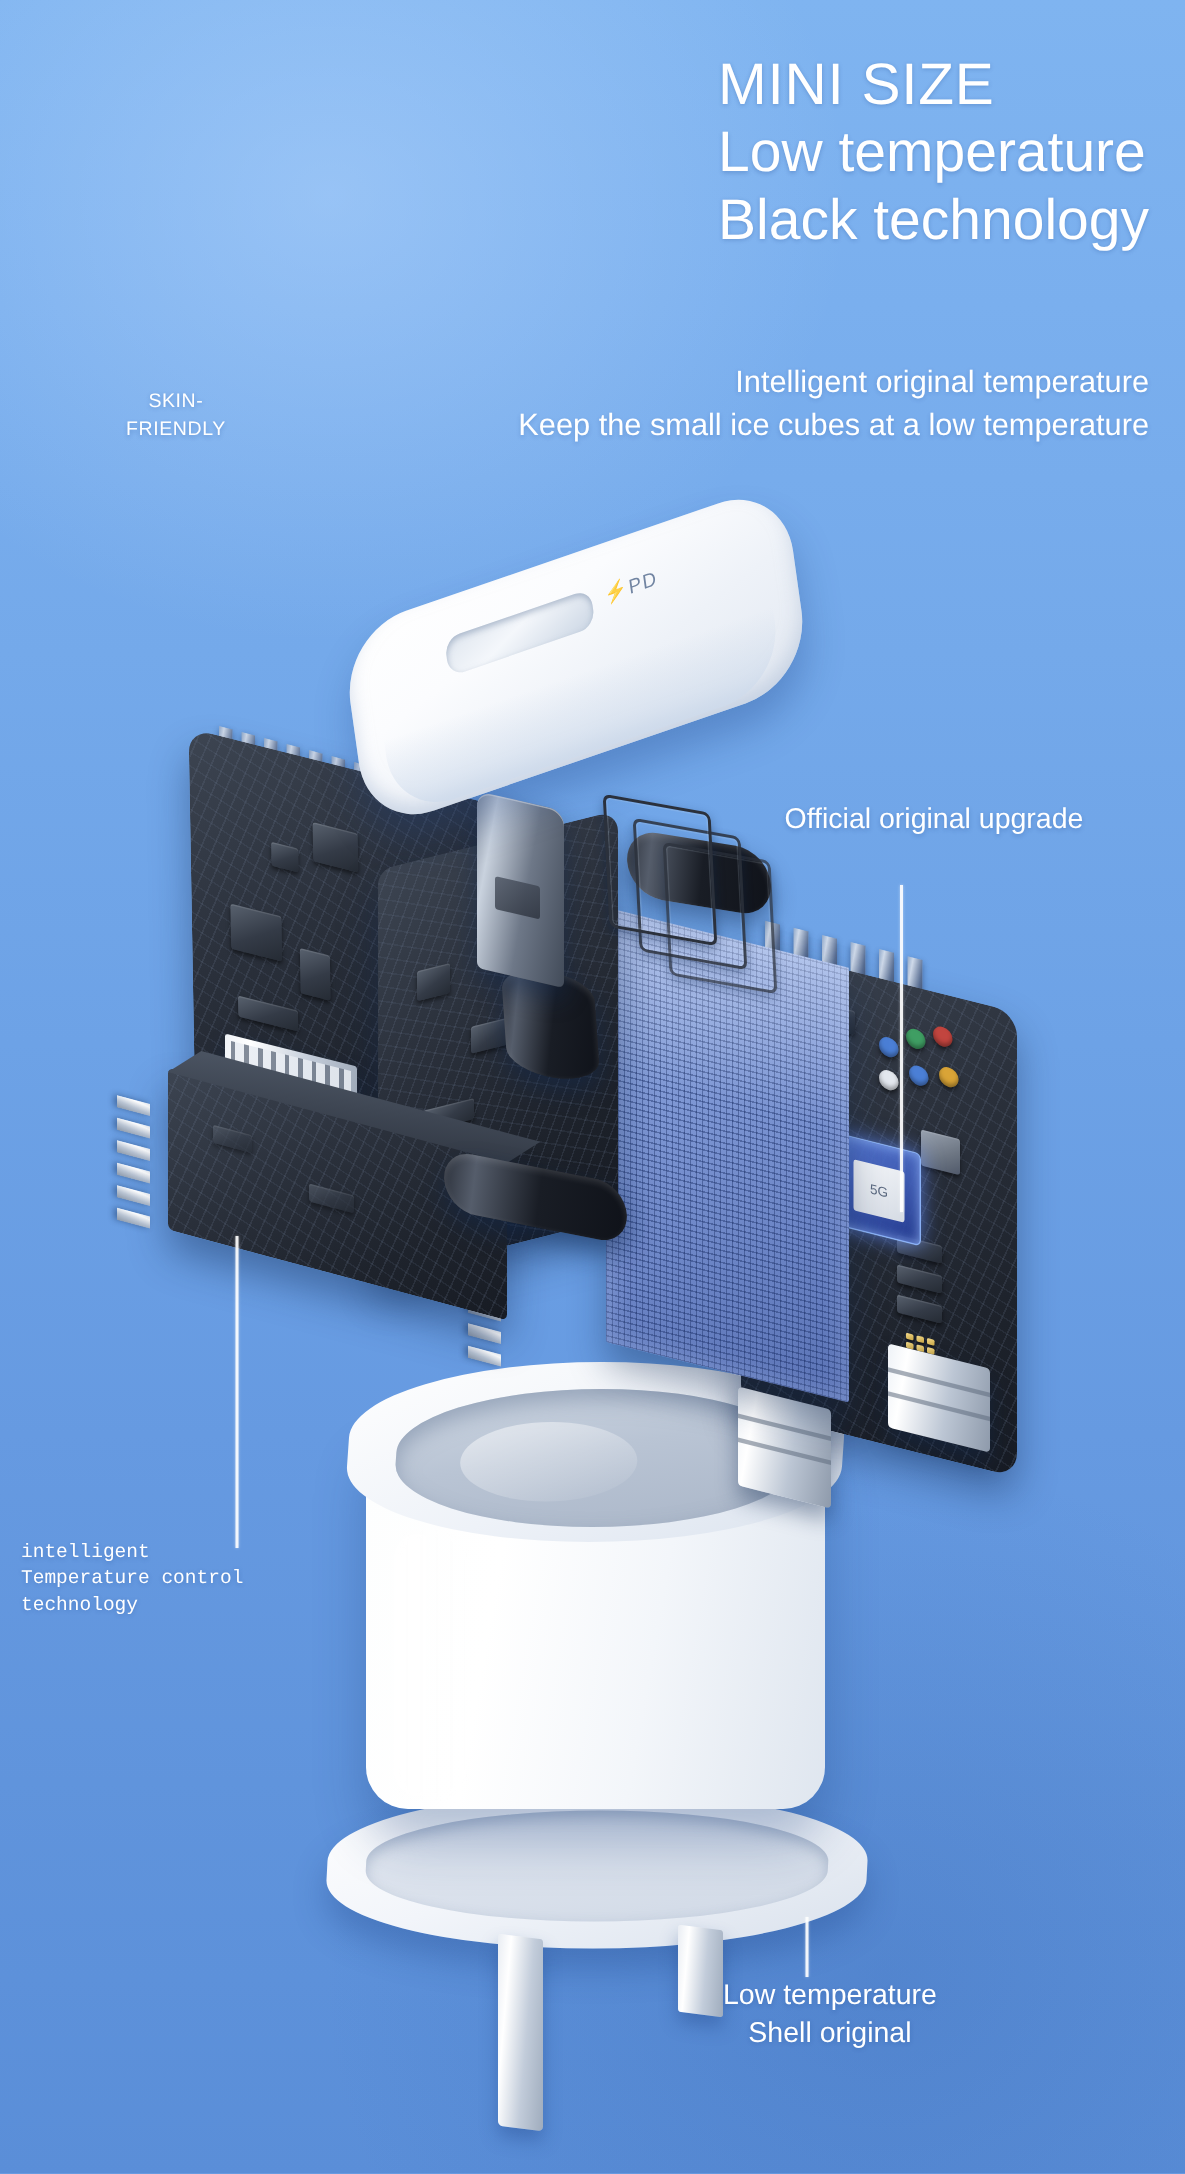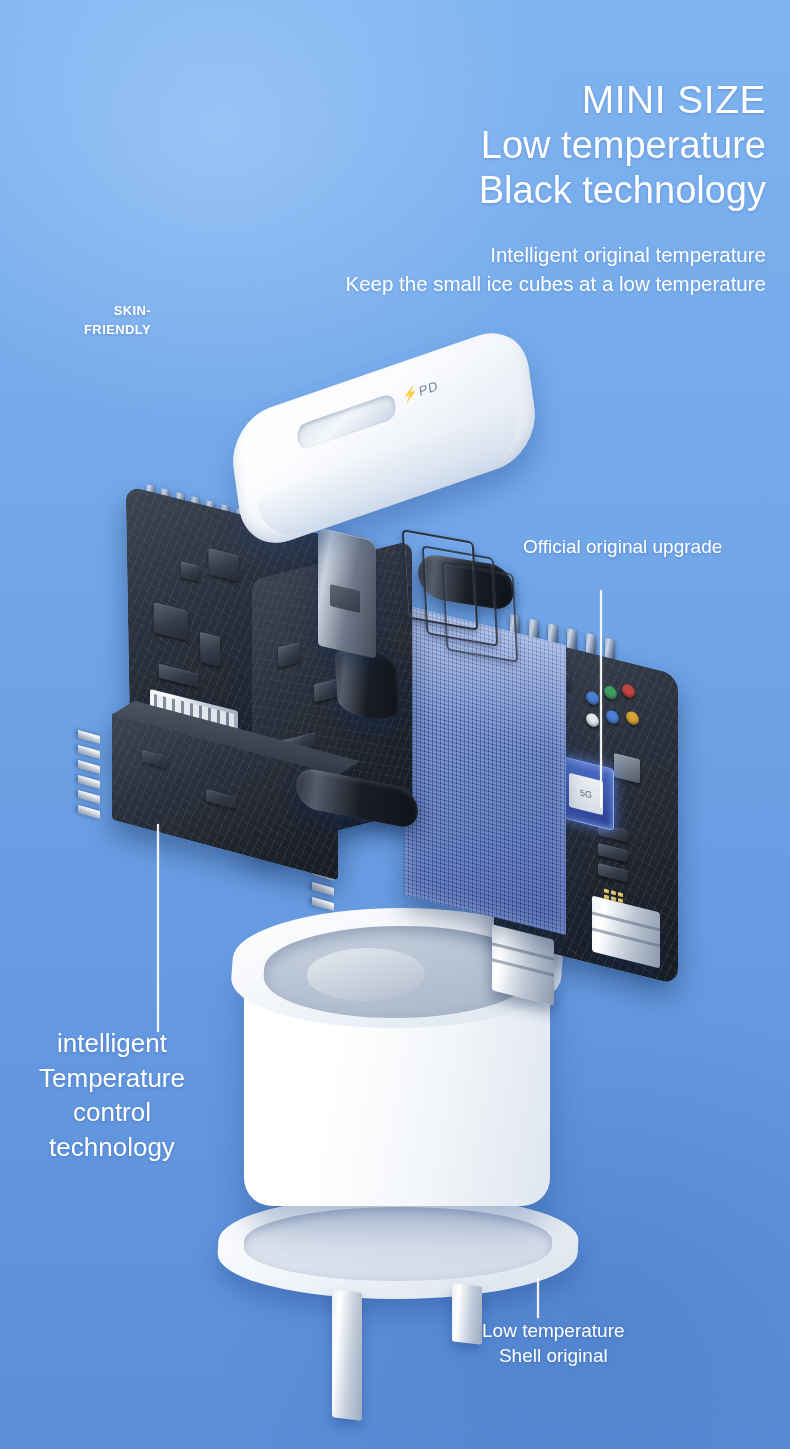--- a/index.html
+++ b/index.html
@@ -24,38 +24,38 @@
   }
   .sheen2 {
     position:absolute; right:-180px; bottom:-220px; width:760px; height:700px;
     background:radial-gradient(ellipse at 50% 50%, rgba(40,85,160,.20), rgba(40,85,160,0) 70%);
     pointer-events:none;
   }
 
   
   .txt { position:absolute; color:#fff; text-shadow:0 1px 3px rgba(30,70,140,.28);text-align:center; }
 
-  #headline { right:24px; top:34px; text-align:right; line-height:1.18;margin-top:43px; }
+  #headline { right:24px; top:34px; text-align:left; line-height:1.18; }
   #headline .l1 { font-size:39px; letter-spacing:.5px; }
   #headline .l2 { font-size:38px; }
   #headline .l3 { font-size:38px; }
 
   #bodycopy {
     right:24px; top:240px; text-align:right; font-size:20.5px; line-height:1.43;
     text-shadow:0 1px 3px rgba(30,70,140,.22);
   }
 
   #skin {
-    left:84px; top:258px; font-size:13px; font-weight:bold; line-height:1.45;
-    letter-spacing:.4px; text-align:right;margin-top:44px;
+    left:84px; top:258px; font-size:13px; font-weight:normal; line-height:1.45;
+    letter-spacing:.4px; text-align:center;
   }
 
   #ann-upgrade { left:523px; top:536px; font-size:19px; white-space:nowrap; }
-  #ann-temp    { left:14px; top:1026px; width:196px; text-align:center;
-                 font-size:26px; line-height:1.33; }
+  #ann-temp    { left:14px; top:1026px; width:196px; text-align:left;
+                 font-size:13px; line-height:1.33;font-family:Liberation Mono, monospace; }
   #ann-shell   { left:482px; top:1318px; font-size:19px; line-height:1.33; text-align:center; }
 
   .leader { position:absolute; background:#ffffff; width:1.6px; opacity:.92;
             box-shadow:0 0 2px rgba(255,255,255,.5); }
   #leader-upgrade { left:600px; top:590px;  height:218px; }
   #leader-temp    { left:157px; top:824px;  height:208px; }
   #leader-shell   { left:537px; top:1278px; height:40px; }
 
   
   #art { position:absolute; inset:0; }

